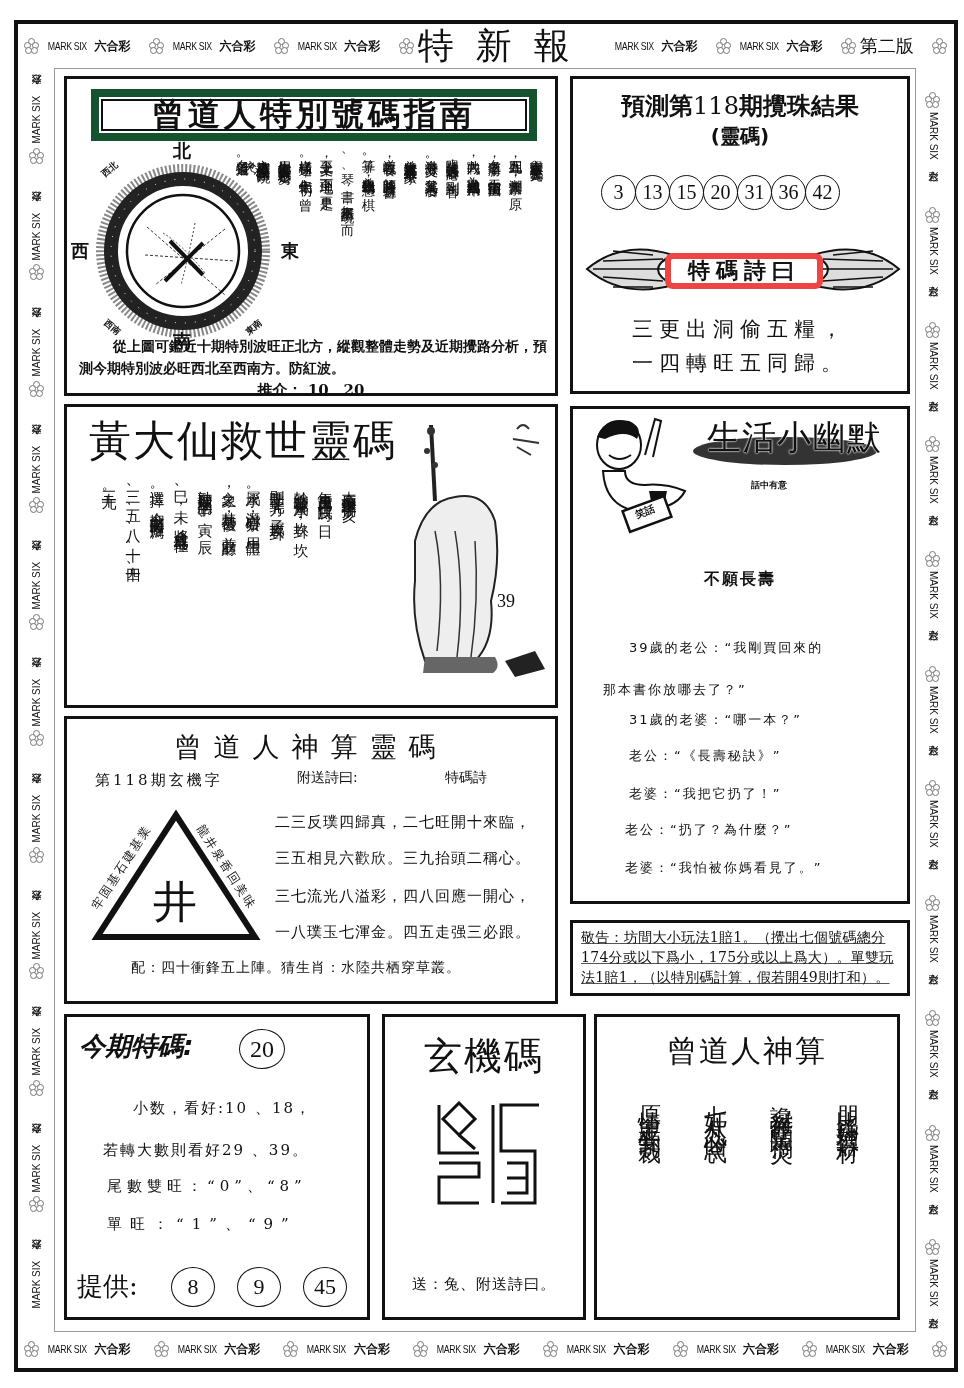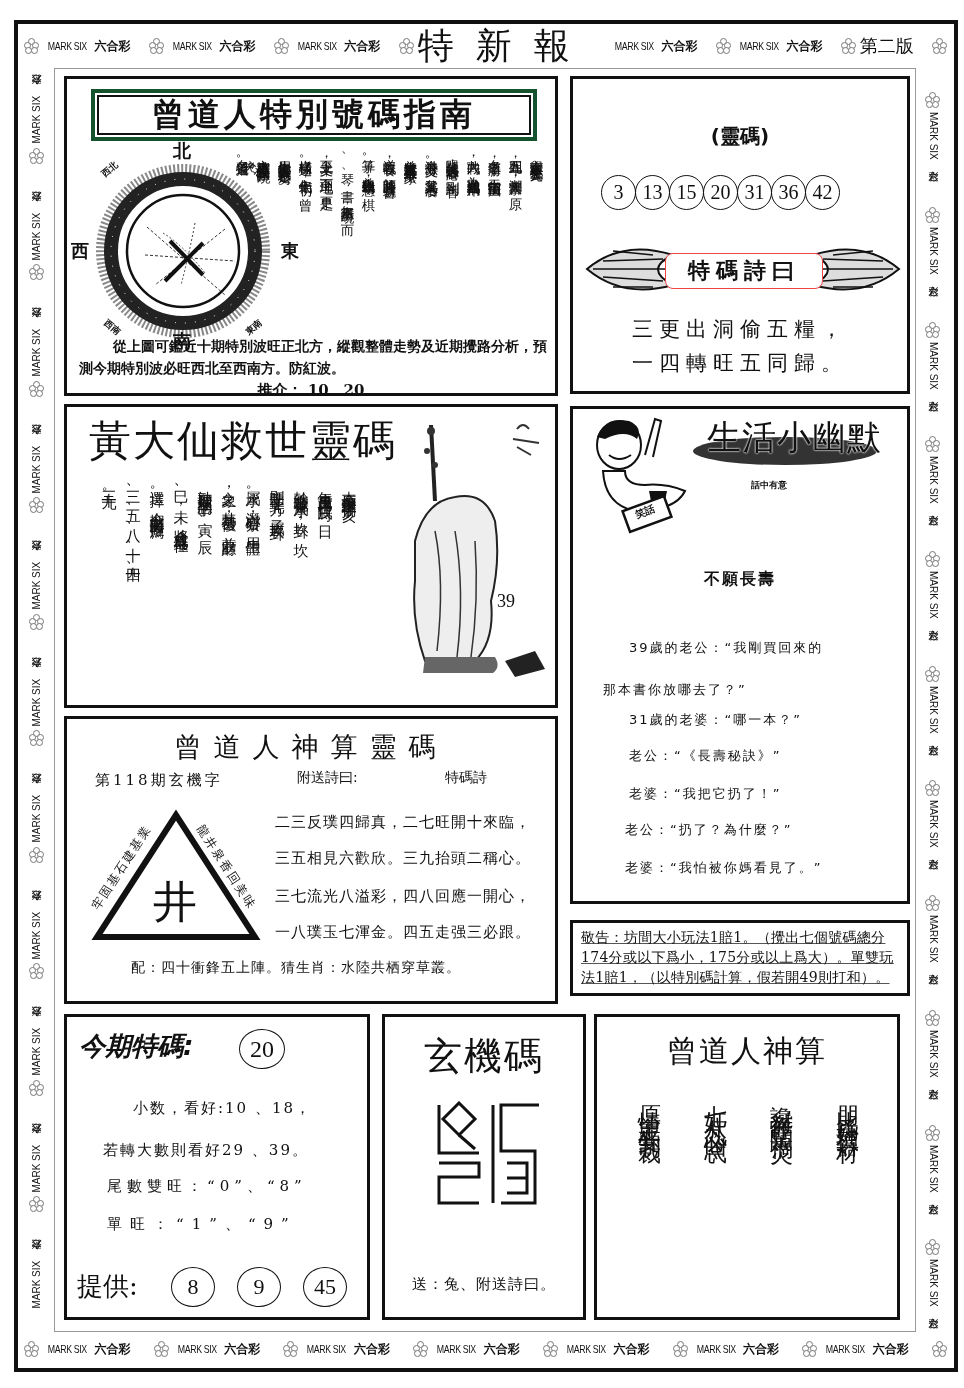--- a/index.html
+++ b/index.html
@@ -26,36 +26,36 @@
   .v-unit { display: flex; flex-direction: column; align-items: center; gap: 4px; }
   .v-text { writing-mode: vertical-rl; font-family: "Liberation Sans", sans-serif; font-size: 10px; white-space: nowrap; }
   .strip-left .v-text { transform: rotate(180deg); }
 
   .inner { position: absolute; left: 54px; top: 68px; width: 862px; height: 1264px; border: 1px solid #999; }
 
   .box { position: absolute; border: 2px solid #111; background: #fff; overflow: hidden; }
   .box.thick { border-width: 3px; }
 
   
-  .p1-title { position: absolute; left: 24px; top: 10px; width: 446px; height: 52px; border: 4px solid #14532d; box-shadow: inset 0 0 0 2px #fff, inset 0 0 0 4px #111; display: flex; align-items: center; justify-content: center; font-family: "DejaVu Sans", sans-serif; font-weight: bold; font-size: 32px; letter-spacing: 4px; }
+  .p1-title { position: absolute; left: 24px; top: 10px; width: 446px; height: 52px; border: 8px solid #14532d; box-shadow: inset 0 0 0 2px #fff, inset 0 0 0 4px #111; display: flex; align-items: center; justify-content: center; font-family: "DejaVu Sans", sans-serif; font-weight: bold; font-size: 32px; letter-spacing: 4px; }
   .compass { position: absolute; left: 18px; top: 66px; width: 196px; height: 196px; }
   .compass .dir { position: absolute; font-family: "DejaVu Sans", sans-serif; font-weight: bold; font-size: 18px; }
   .compass .sub { position: absolute; font-size: 9px; font-weight: bold; }
   .vtext { writing-mode: vertical-rl; text-orientation: upright; }
   .p1-body { position: absolute; left: 206px; top: 70px; height: 200px; font-size: 13.5px; line-height: 21px; letter-spacing: 1px; }
   .p1-foot { position: absolute; left: 12px; top: 256px; width: 470px; font-size: 14px; line-height: 22px; font-weight: bold; text-indent: 34px; }
   .p1-rec { position: absolute; left: 0; top: 302px; width: 100%; text-align: center; font-size: 15px; font-weight: bold; }
 
   
   .p2-title { position: absolute; left: 0; top: 12px; width: 100%; text-align: center; font-family: "DejaVu Serif", serif; font-weight: bold; font-size: 24px; line-height: 30px; }
   .p2-sub { position: absolute; left: 0; top: 44px; width: 100%; text-align: center; font-family: "DejaVu Sans", sans-serif; font-weight: bold; font-size: 20px; }
   .balls { position: absolute; left: 16px; top: 96px; display: flex; gap: 0; }
   .ball { width: 35px; height: 35px; border: 1.5px solid #111; border-radius: 50%; display: flex; align-items: center; justify-content: center; font-size: 20px; font-family: "Liberation Serif", serif; margin-right: -1px; }
   .wreath { position: absolute; left: 10px; top: 150px; width: 320px; height: 78px; }
-  .wreath-label { position: absolute; left: 82px; top: 24px; width: 158px; height: 36px; border: 1px solid #ef4444; border-radius: 8px; background: #fff; display: flex; align-items: center; justify-content: center; font-family: "DejaVu Sans", sans-serif; font-weight: bold; font-size: 22px; letter-spacing: 6px; }
+  .wreath-label { position: absolute; left: 82px; top: 24px; width: 158px; height: 36px; border: 6px solid #ef4444; border-radius: 8px; background: #fff; display: flex; align-items: center; justify-content: center; font-family: "DejaVu Sans", sans-serif; font-weight: bold; font-size: 22px; letter-spacing: 6px; }
   .poem2 { position: absolute; left: 0; width: 100%; text-align: center; font-family: "DejaVu Sans", sans-serif; font-size: 21px; letter-spacing: 6px; }
 
   
   .p3-title { position: absolute; left: 22px; top: 6px; font-family: "DejaVu Serif", serif; font-size: 42px; letter-spacing: 2px; }
   .p3-body { position: absolute; left: 30px; top: 72px; height: 225px; font-size: 15px; line-height: 24px; letter-spacing: 2px; }
   .figure { position: absolute; left: 338px; top: 14px; width: 148px; height: 262px; }
 
   
   .humor-title { position: absolute; left: 120px; top: 6px; width: 190px; height: 54px; }
   .humor-title .ell { position: absolute; left: 0; top: 22px; width: 184px; height: 28px; border-radius: 50%; background: #333; }
@@ -508,20 +508,21 @@
     <span class="sub" style="left:160px; top:176px; transform:rotate(-40deg);">東南</span>
   </div>
   <div class="p1-body vtext" style="left:210px; width:270px; direction:ltr;">
     <span>玄學家曾先生生于公元一</span><br><span>九四五年，潮州普寧人，原</span><br><span>名李道勝，由于當年正值國</span><br><span>共內戰，為逃避戰禍四八年</span><br><span>跟隨其父遠涉香港，剛到香</span><br><span>港身無分文。其父為了養活</span><br><span>曾先生遂將其送至本港一家</span><br><span>道觀收養，其師將其改號曾</span><br><span>算子。曾先生自幼聰慧，棋</span><br><span>、琴、書、畫無所不曉，而</span><br><span>上至天文，下至地理，更是</span><br><span>樣樣精通。七十年代初，曾</span><br><span>先生用玄學推算六合彩走勢</span><br><span>之準確程度更是家喻戶曉，</span><br><span>名聲遠播。</span>
   </div>
   <div class="p1-foot">從上圖可鑑近十期特別波旺正北方，縱觀整體走勢及近期攪路分析，預測今期特別波必旺西北至西南方。防紅波。</div>
   <div class="p1-rec"><span>推介：</span> <span>10、20</span></div>
 </div>
 
 <div class="box thick" style="left:570px; top:76px; width:340px; height:318px;">
+  <div class="p2-title"><span>預測第</span><span style="font-weight:normal;">118</span><span>期攪珠結果</span></div>
   <div class="p2-sub">(靈碼)</div>
   <div class="balls">
     <div class="ball" style="margin-left:12px;">3</div>
     <div class="ball">13</div>
     <div class="ball">15</div>
     <div class="ball">20</div>
     <div class="ball">31</div>
     <div class="ball">36</div>
     <div class="ball">42</div>
   </div>

